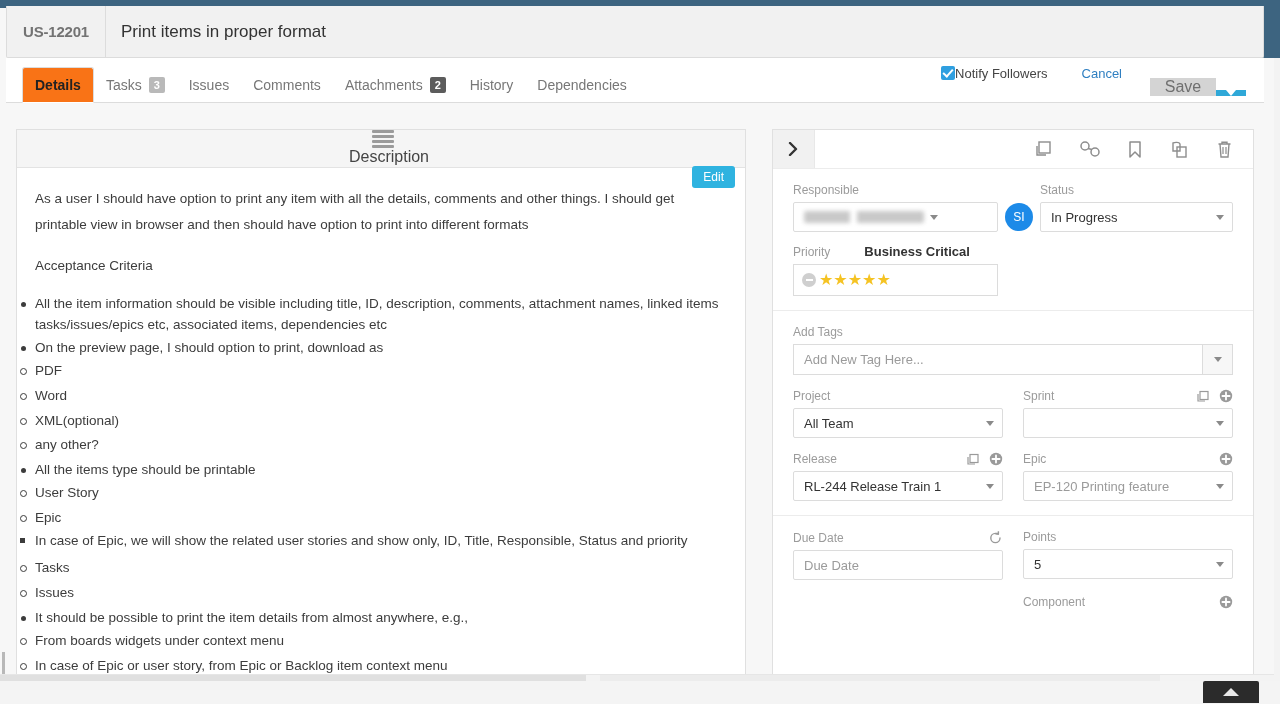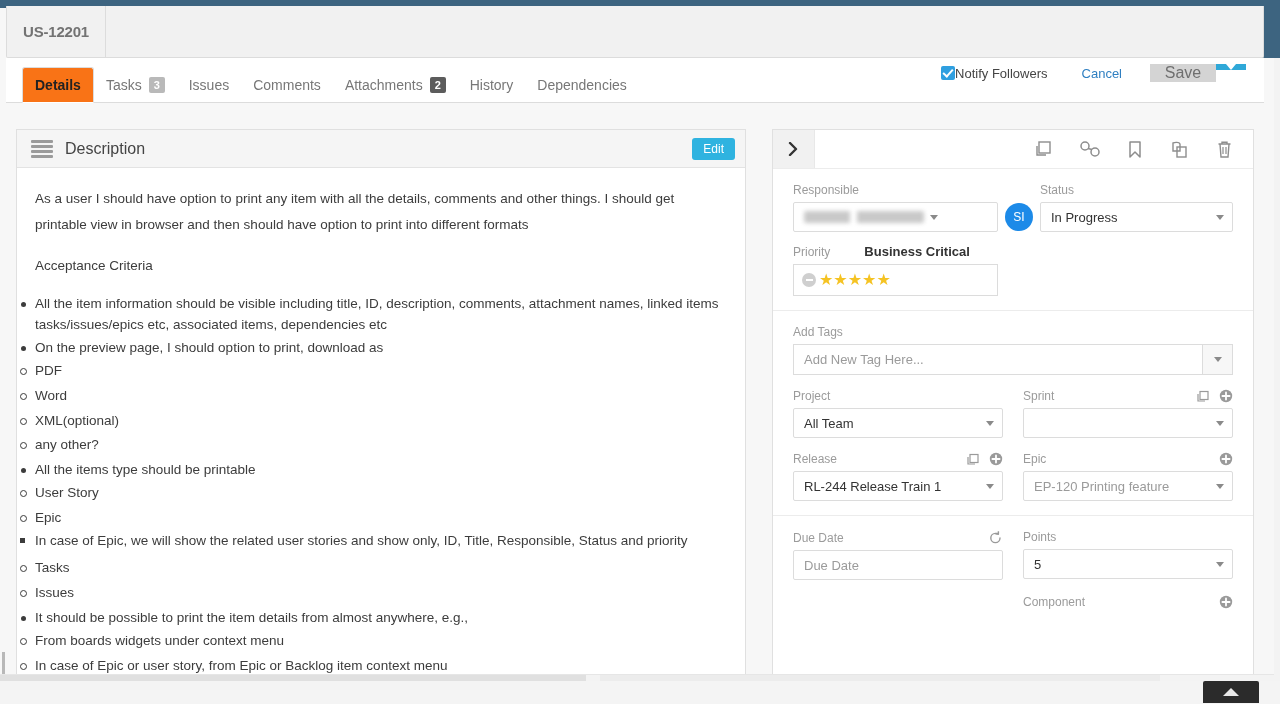--- a/index.html
+++ b/index.html
@@ -66,21 +66,21 @@
     width:14px; height:14px; border-radius:2px; background:#2f9fe0;
     position:relative; display:inline-block;
   }
   .chk:after {
     content:""; position:absolute; left:4px; top:1px; width:4px; height:8px;
     border:solid #fff; border-width:0 2px 2px 0; transform:rotate(42deg);
   }
   .cancel-link {
     margin-left:34px; font-size:13px; color:#2f7fc1; cursor:pointer;
   }
-  .save-group { margin-left:28px; display:flex; align-items:flex-start; height:32px;margin-top:14px; }
+  .save-group { margin-left:28px; display:flex; align-items:flex-end; height:32px;margin-top:14px; }
   .save-btn {
     width:66px; background:#d4d4d4; border:none; color:#6f6f6f;
     font-size:16px; display:flex; align-items:center; justify-content:center; cursor:pointer;
     font-family:"Liberation Sans", sans-serif;
   }
   .save-caret {
     width:30px; background:#2fa8d8; display:flex; align-items:center; justify-content:center;
     cursor:pointer;
   }
   .caret-white { width:0;height:0;border-left:5px solid transparent;border-right:5px solid transparent;border-top:6px solid #fff; }
@@ -88,21 +88,21 @@
   
   .main { position:absolute; top:112px; left:0; width:1280px; height:564px; }
 
   
   .desc-panel {
     position:absolute; left:16px; top:17px; width:730px; height:552px;
     background:#fff; border:1px solid #e0e0e0;
   }
   .desc-head {
     height:38px; background:#f5f5f5; border-bottom:1px solid #e3e3e3;
-    display:flex; align-items:center; padding:0 10px 0 14px;
+    display:flex; align-items:center; padding:0 10px 0 14px;flex-direction:column;
   }
   .hamburger { width:22px; display:flex; flex-direction:column; gap:2px; }
   .hamburger i { display:block; height:3px; background:#9b9b9b; border-radius:1px; }
   .desc-title { margin-left:12px; font-size:16px; color:#444; }
   .edit-btn {
     margin-left:auto; background:#2fb3e0; color:#fff; font-size:12px;
     padding:4px 11px; border-radius:3px; cursor:pointer;
   }
   .desc-body { padding:18px 20px 10px 18px; font-size:13.5px; color:#3c3c3c; line-height:1.95; }
   .desc-body p { margin-bottom:14px; }
@@ -215,20 +215,21 @@
 </head>
 <body>
 
 <div class="app">
 
   <div class="top-strip"></div>
   <div class="top-strip-right"></div>
 
   <div class="header">
     <div class="id-cell">US-12201</div>
+    <div class="title-cell">Print items in proper format</div>
   </div>
 
   <div class="tabbar">
     <div class="tabs">
       <div class="tab active">
         <span>Details</span>
       </div>
       <div class="tab">
         <span>Tasks</span>
         <span class="badge">3</span>

